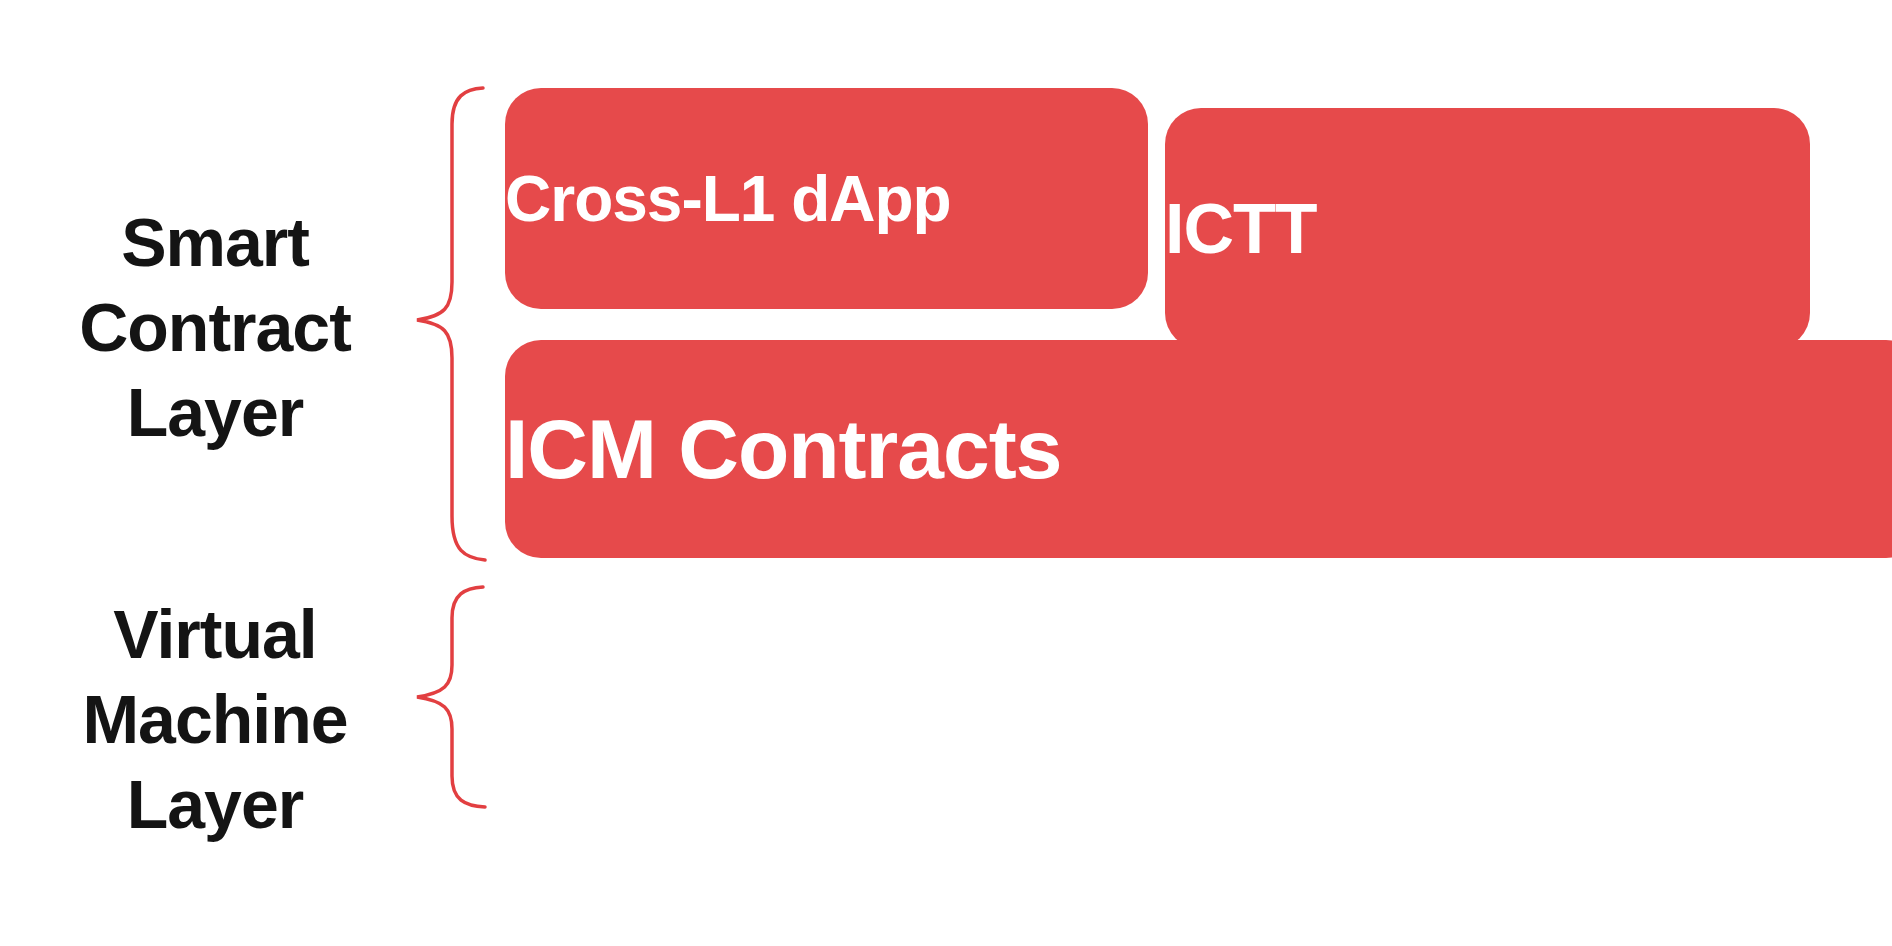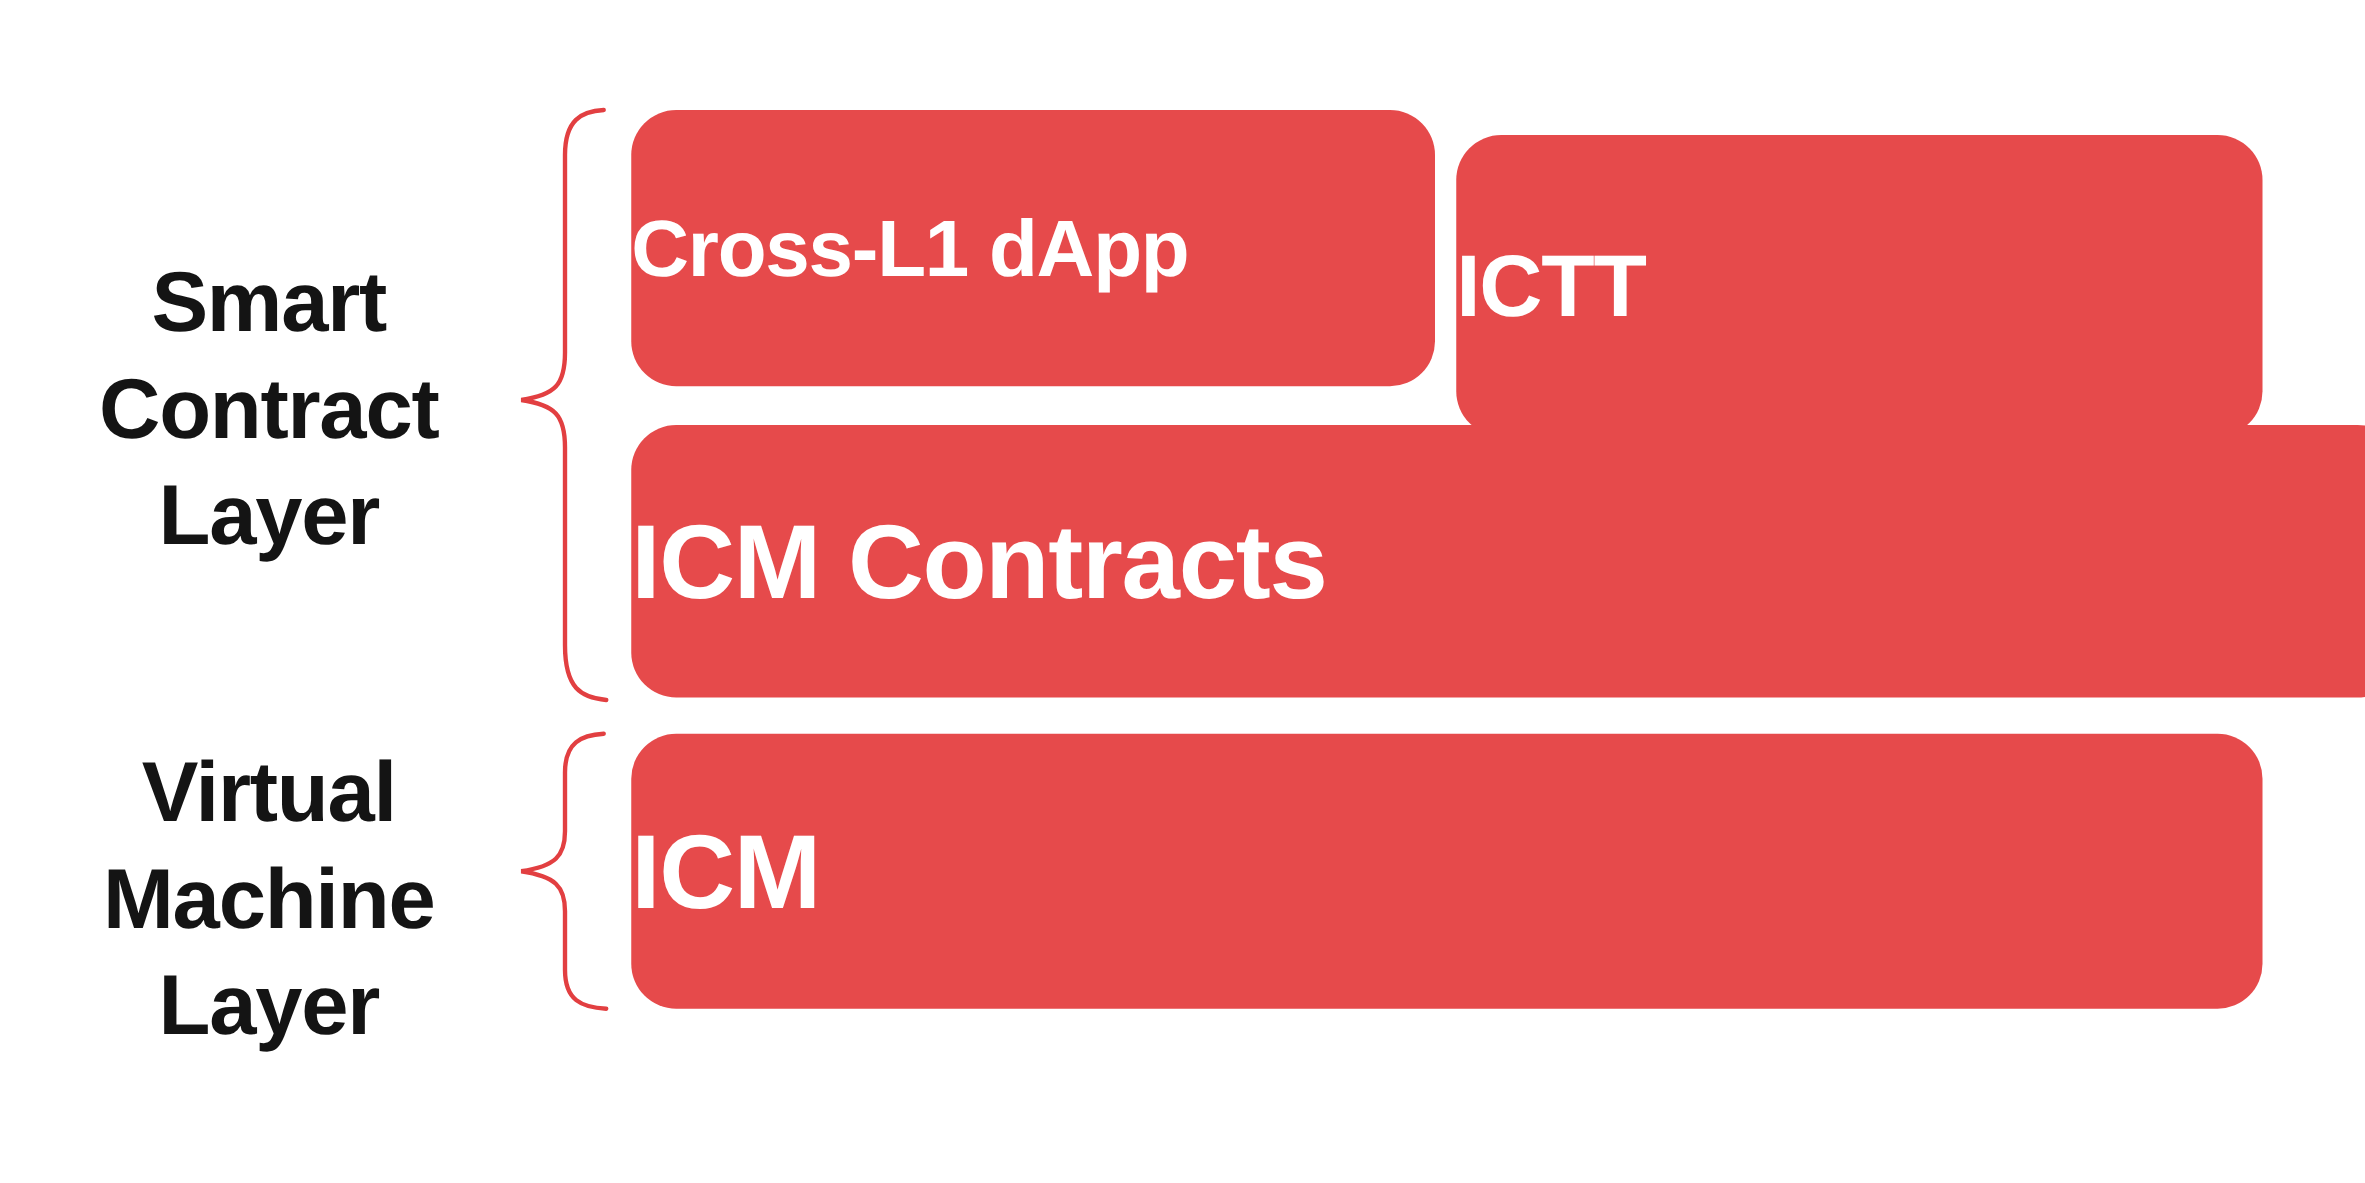--- a/index.html
+++ b/index.html
@@ -86,17 +86,14 @@
   </div>
 
   <div class="box" id="box-ictt">
     <span>ICTT</span>
   </div>
 
   <div class="box" id="box-icm-contracts">
     <span>ICM Contracts</span>
   </div>
 
-  <div class="box" id="box-icm">
-    <span>ICM</span>
-  </div>
 
 </div>
 
 </body></html>

